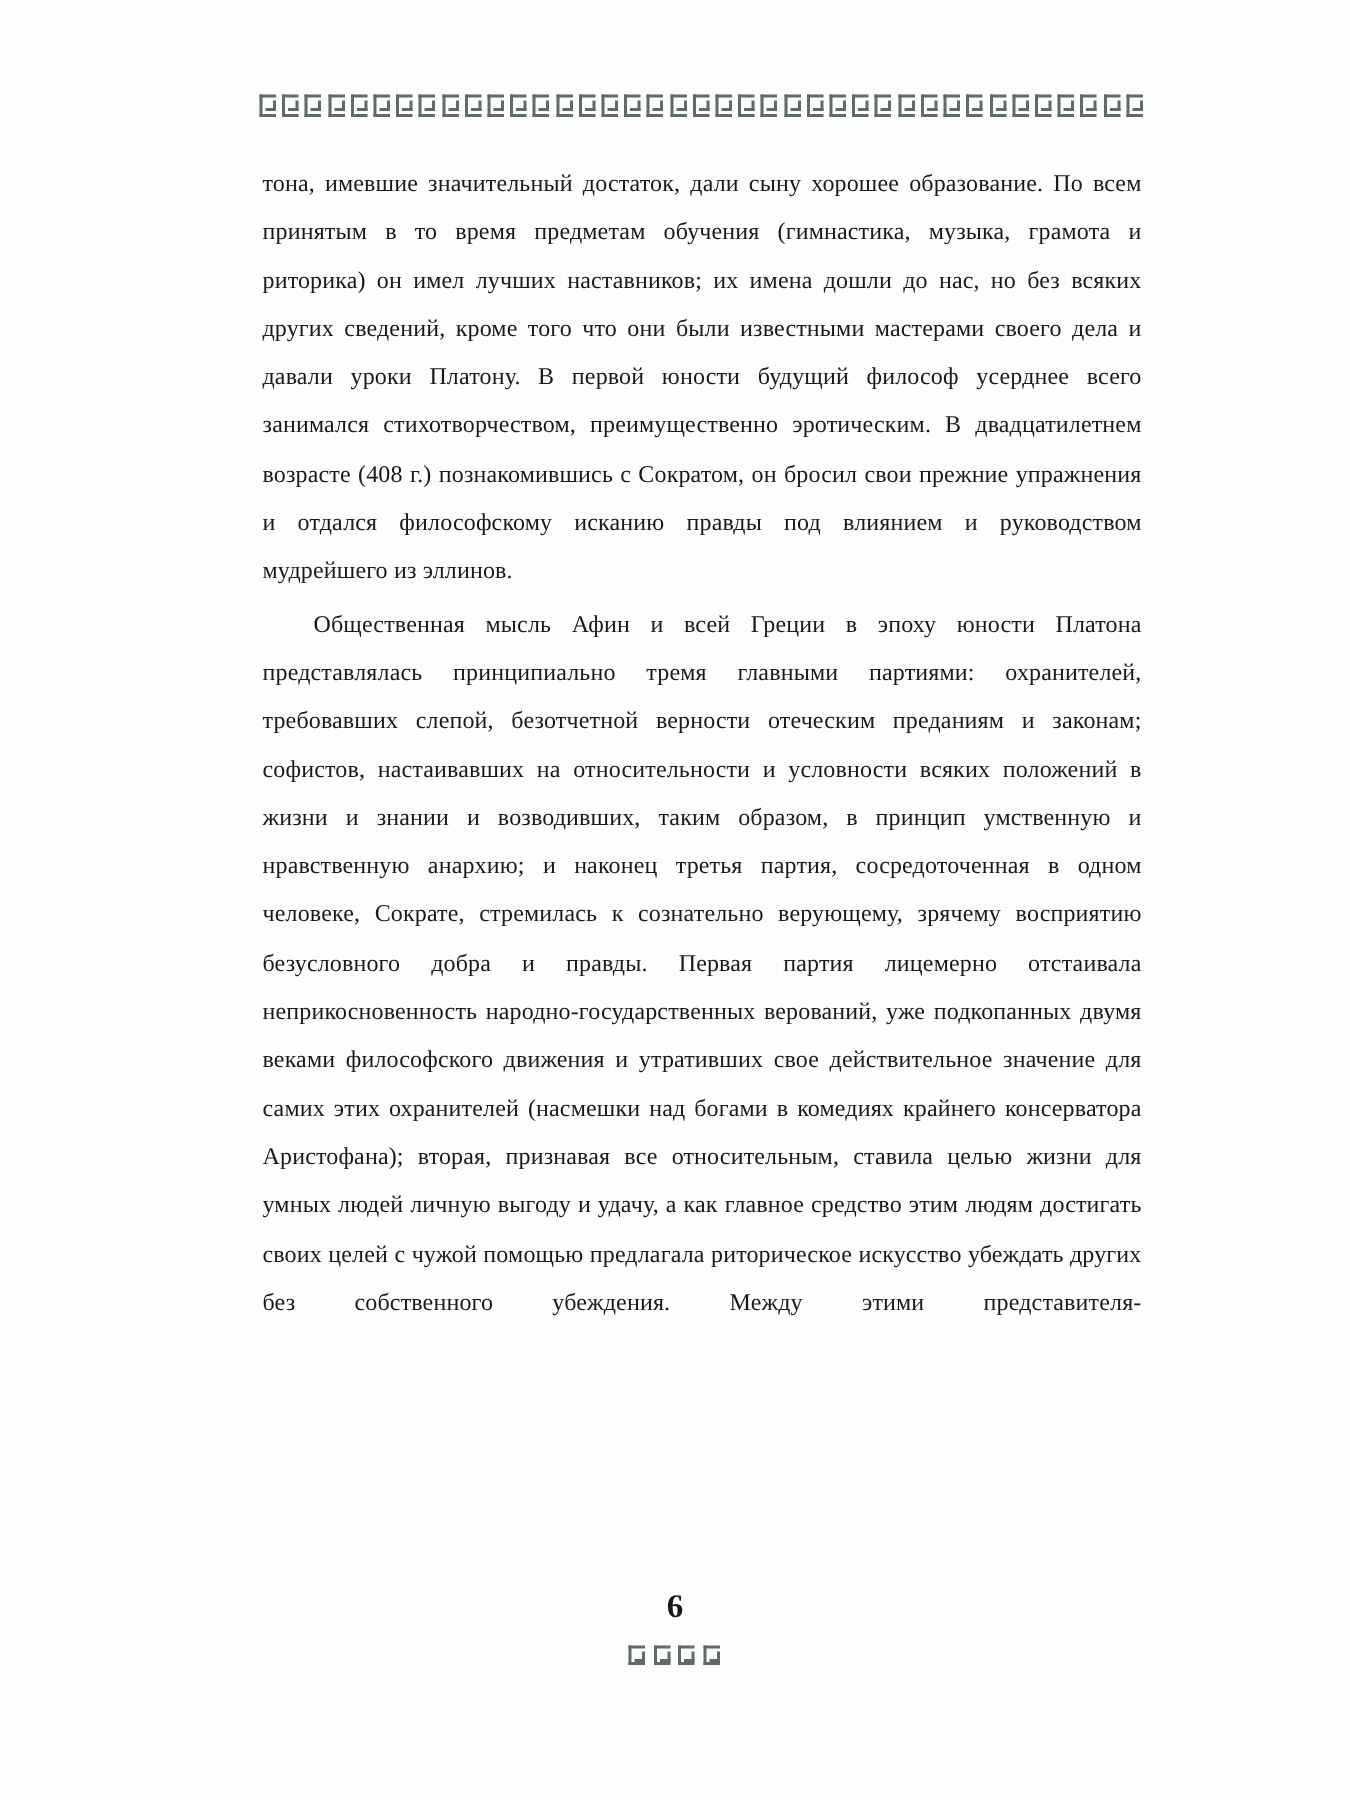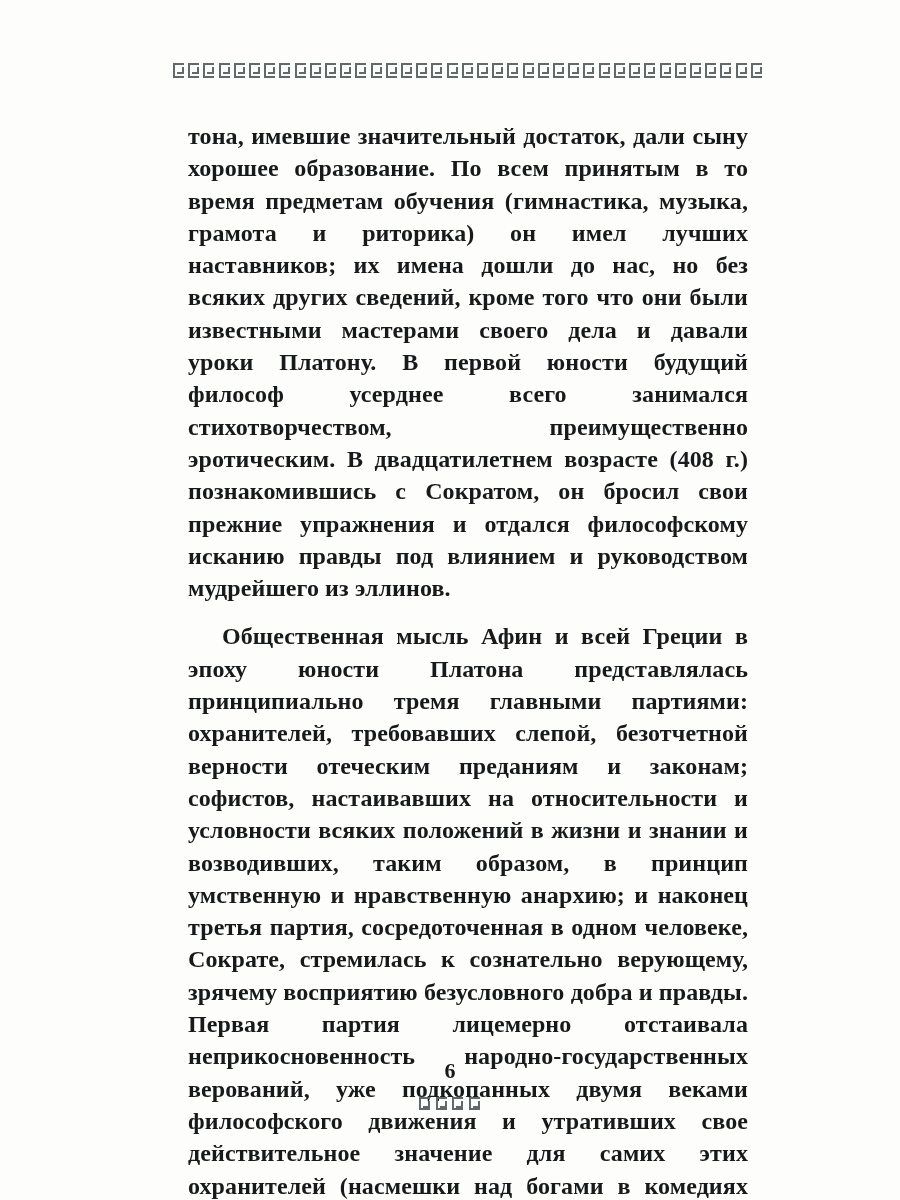--- a/index.html
+++ b/index.html
@@ -91,30 +91,29 @@
   }
 
   
   .text-column {
     position: absolute;
     left: 172px;
     top: 104px;
     width: 592px;
   }
   .para {
-    margin: 16px;
-    font-size: 24px;
+    margin: 3px;
+    font-size: 16px;
     line-height: 32.3px;
     text-align: justify;
     text-align-last: left;
     letter-spacing: 0.1px;
     color: #17191a;
     -webkit-hyphens: manual;
     hyphens: manual;
-    font-weight: bold;
   }
   .para + .para {
     text-indent: 34px;
   }
   .para.last-justified {
     text-align-last: justify;
   }
 
   
   .page-number {

